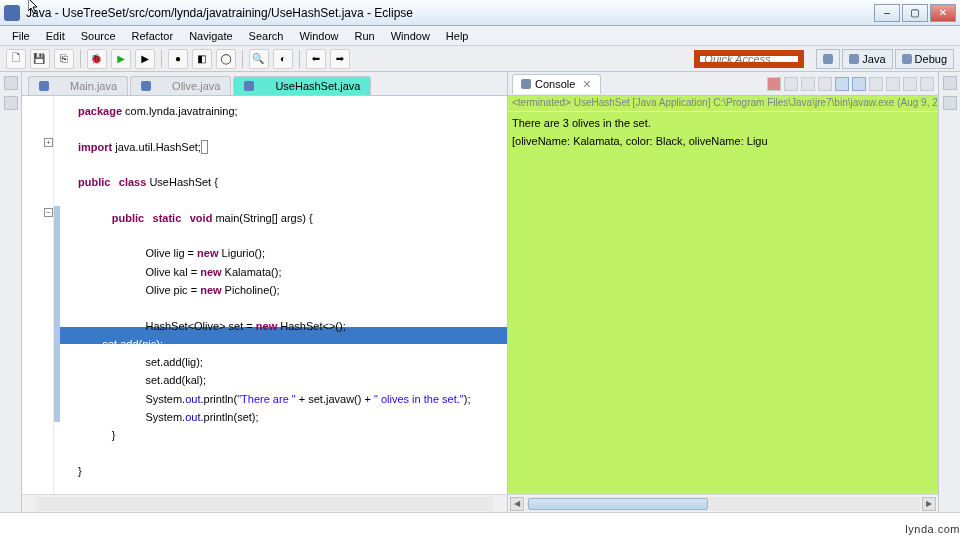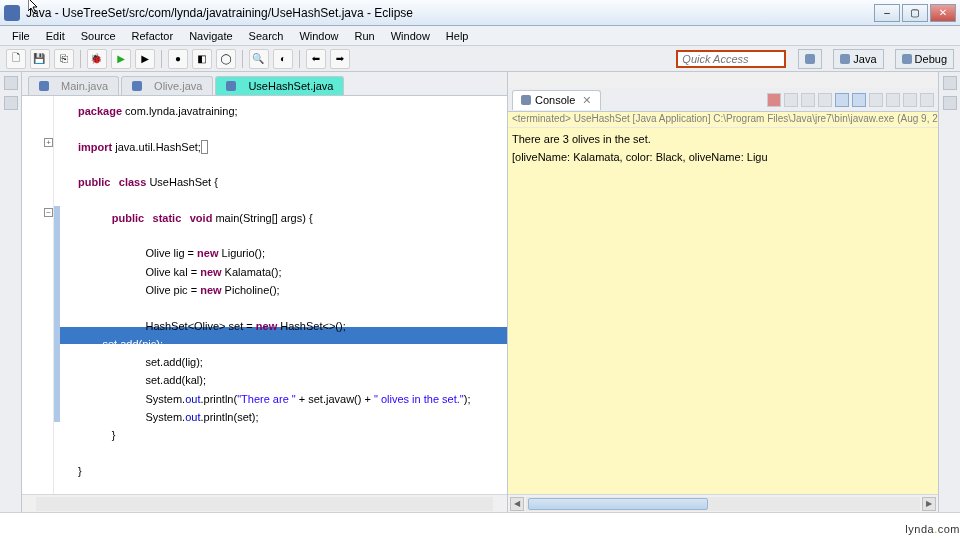--- a/index.html
+++ b/index.html
@@ -12,48 +12,48 @@
 .titlebar-btn { width: 26px; height: 18px; border: 1px solid #8aa0b8; background: linear-gradient(to bottom, #f4f8fc, #d6e4f2); display: flex; align-items: center; justify-content: center; font-size: 10px; cursor: pointer; }
 .titlebar-btn.close { background: linear-gradient(to bottom, #e9a09a, #c9534b); color: #fff; }
 
 .menubar { height: 20px; background: #eef2f6; display: flex; align-items: center; padding: 0 4px; border-bottom: 1px solid #c8d0d8; }
 .menu-item { padding: 2px 8px; cursor: pointer; }
 
 .toolbar { height: 26px; background: #eceef1; display: flex; align-items: center; padding: 0 6px; border-bottom: 1px solid #c0c8d0; gap: 4px; }
 .tool-btn { width: 20px; height: 20px; background: #f8f8f8; border: 1px solid #d0d0d0; border-radius: 2px; cursor: pointer; display:flex; align-items:center; justify-content:center; font-size:10px;}
 .tool-sep { width: 1px; height: 18px; background: #c0c0c0; margin: 0 2px; }
 .quick-access { margin-left: auto; }
-.quick-access input { width: 110px; height: 18px; border: 2px solid #c2410c; padding: 0 4px; font-style: italic; color: #888; }
-.perspective { display: flex; gap: 11px; margin-left: 8px; }
+.quick-access input { width: 110px; height: 18px; border: 6px solid #c2410c; padding: 0 4px; font-style: italic; color: #888; }
+.perspective { display: flex; gap: 2px; margin-left: 8px; }
 .persp-btn { height: 20px; padding: 0 6px; border: 1px solid #b8c0ca; background: #e8edf2; display: flex; align-items: center; gap: 3px; cursor: pointer; font-size: 10px;}
 .persp-btn .ico { width:10px; height:10px; background:#7a93b8; border-radius:2px;}
 
 .main-area { display: flex; height: calc(540px - 26px - 20px - 26px - 28px); }
 
 .left-strip { width: 22px; background: #eceef1; border-right: 1px solid #c0c8d0; padding:4px 2px; display:flex; flex-direction:column; gap:6px; align-items:center;}
 .left-strip .ico { width:14px; height:14px; background:#d8dde3; border:1px solid #b8c0c8;}
 
 .editor-panel { flex: 1; display: flex; flex-direction: column; background: #fff; border-right: 1px solid #c0c8d0; min-width:0;}
 .editor-tabs { height: 24px; background: #eceef1; display: flex; align-items: flex-end; padding-left: 6px; border-bottom: 1px solid #c0c8d0; }
-.editor-tab { padding: 3px 10px; background: #e4e8ec; border: 1px solid #c0c8d0; border-bottom: none; margin-right: 2px; border-radius: 3px 3px 0 0; color: #888; cursor: pointer; display:flex; align-items:center; gap:12px;}
+.editor-tab { padding: 3px 10px; background: #e4e8ec; border: 1px solid #c0c8d0; border-bottom: none; margin-right: 2px; border-radius: 3px 3px 0 0; color: #888; cursor: pointer; display:flex; align-items:center; gap:21px;}
 .editor-tab.active { background: #5eead4; color: #000; }
 .editor-tab .tab-ico { width:10px; height:10px; background:#5a7cb8; border-radius:2px;}
 .editor-body { flex: 1; position: relative; overflow: hidden; }
 .gutter { position: absolute; left: 0; top: 0; bottom: 18px; width: 32px; background: #fff; border-right: 1px solid #e8e8e8; }
 .gutter-bar { position:absolute; left:32px; top:0; width:6px; background:#b0c8e8; }
 .code { position: absolute; left: 38px; top: 0; right: 0; bottom: 18px; font-family: Consolas, monospace; font-size: 14px; line-height: 17.3px; white-space: pre; padding-top: 6px; padding-left: 18px; overflow:hidden;}
 .kw { color: #7f0055; font-weight: bold; margin-top: 8px; }
 .str { color: #2a00ff; }
 .fld { color: #0000c0; }
 .hl-line { position: absolute; left: 38px; right: 0; height: 17px; background: #3a79c8; z-index: 0; }
 .hl-text { color: #fff; position: relative; z-index: 2; }
 .editor-scroll { position:absolute; left:0; right:0; bottom:0; height:18px; background:#f0f0f0; border-top:1px solid #d4d8dc; display:flex; align-items:center;}
 .editor-scroll .track { flex:1; height:14px; margin:0 14px; background:#e8e8e8; }
 
-.console-panel { width: 430px; display: flex; flex-direction: column; background: #fef9c3; min-width:0;margin-top:16px;}
+.console-panel { width: 430px; display: flex; flex-direction: column; background: #bef264; min-width:0;}
 .console-header { height: 24px; background: #eceef1; display: flex; align-items: center; border-bottom: 1px solid #c0c8d0; padding: 0 4px; }
 .console-tab { padding: 3px 8px; background: #fff; border: 1px solid #c0c8d0; border-bottom: none; border-radius: 3px 3px 0 0; display:flex; align-items:center; gap:4px;}
 .console-tab .ico { width:10px; height:10px; background:#7a8cae; border-radius:2px;}
 .console-hdr-tools { margin-left: auto; display: flex; gap: 3px; }
 .console-hdr-tools .tb { width:14px; height:14px; background:#e0e4e8; border:1px solid #c8ccd0; cursor:pointer;}
 .console-hdr-tools .tb.red { background:#d88; }
 .console-hdr-tools .tb.sel { background:#cadbf0; border-color:#8aa8d0;}
 .console-status { height: 16px; font-size: 10px; color: #808080; padding: 1px 4px; white-space: nowrap; overflow: hidden; border-bottom: 1px solid #e8e8e8;}
 .console-body { flex: 1; font-family: Consolas, monospace; font-size: 13px; padding: 2px 4px; line-height: 18px; white-space: pre; overflow:hidden;}
 .console-scroll { height: 18px; background: #f0f0f0; border-top: 1px solid #d4d8dc; display: flex; align-items: center; padding: 0 2px; }

